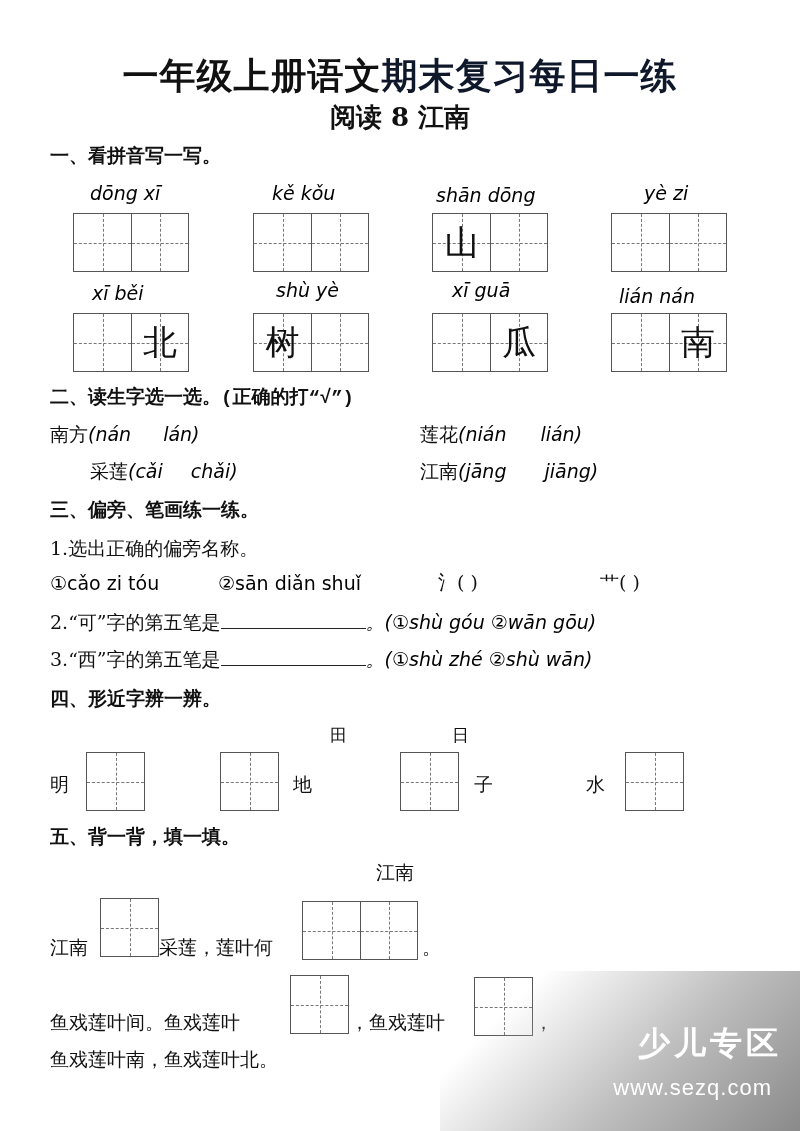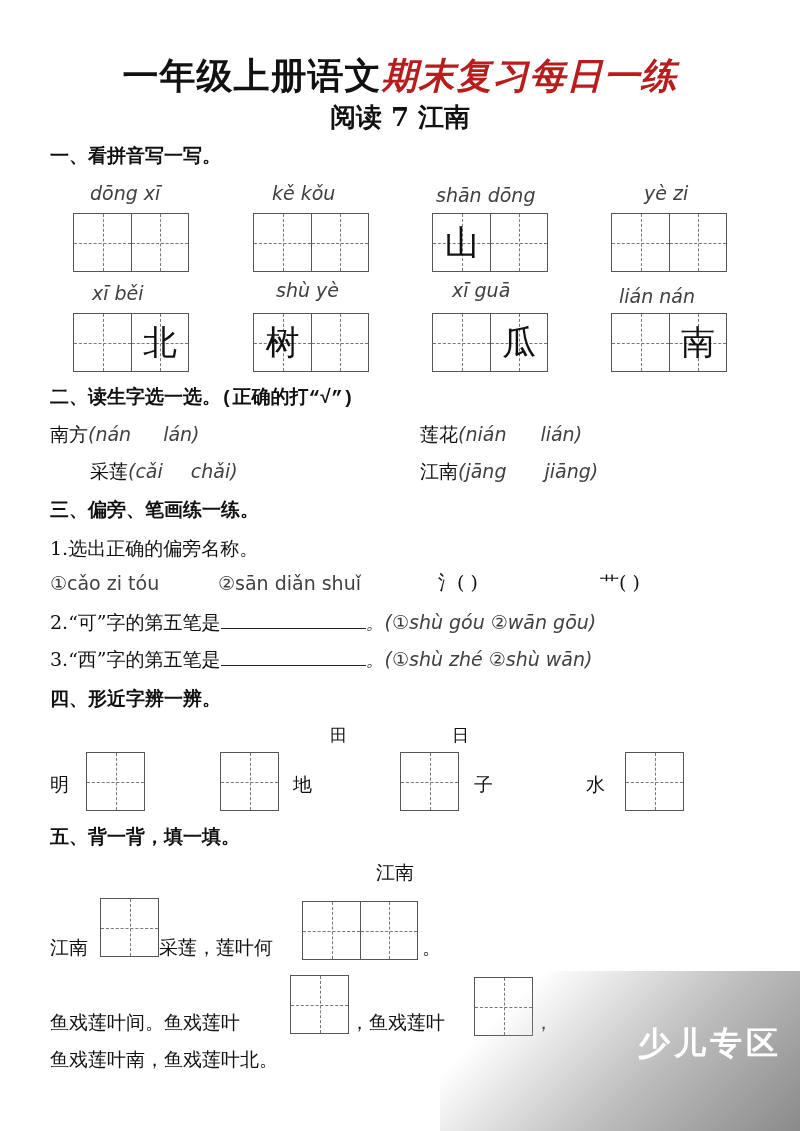--- a/index.html
+++ b/index.html
@@ -6,27 +6,27 @@
   body {
     width: 800px; height: 1131px; position: relative; overflow: hidden;
     background: #ffffff; color: #111;
     font-family: "DejaVu Serif", serif;
   }
   .abs { position: absolute; white-space: nowrap; }
   .title {
     top: 52px; left: 0; width: 800px; text-align: center;
     font-family: "DejaVu Sans", sans-serif; font-weight: bold; font-size: 36px; letter-spacing: 1px;
   }
-  .title .red { color: #b91c1c; font-style: italic; }
+  .title .red { color: #0f172a; }
   .subtitle {
     top: 100px; left: 0; width: 800px; text-align: center;
     font-size: 26px; font-weight: bold;
   }
   .section-head { font-size: 19px; font-weight: bold; font-family: "DejaVu Sans", sans-serif; }
-  .py { font-family: "DejaVu Sans", sans-serif; font-style: italic; font-size: 19px; color: #404040; }
+  .py { font-family: "DejaVu Sans", sans-serif; font-style: italic; font-size: 19px; color: #000000; }
   .txt { font-size: 19px; }
   .grid {
     position: absolute; display: flex; border: 1.5px solid #555; box-sizing: border-box;
   }
   .cell {
     position: relative; width: 57px; height: 57px; box-sizing: border-box;
     font-family: "DejaVu Serif", serif; font-size: 34px; display: flex;
     align-items: center; justify-content: center;
   }
   .cell + .cell { border-left: 1.5px solid #555; }
@@ -50,21 +50,21 @@
   }
   .wm-url {
     position: absolute; right: 28px; bottom: 30px; color: #fff;
     font-family: "Liberation Sans", sans-serif; font-size: 22px; letter-spacing: 1px;
   }
 </style>
 </head>
 <body>
 
 <div class="abs title"><span>一年级上册语文</span><span class="red">期末复习每日一练</span></div>
-<div class="abs subtitle">阅读 7  江南</div>
+<div class="abs subtitle">阅读 8  江南</div>
 
 <div class="abs section-head" style="top:143px;left:50px;">一、看拼音写一写。</div>
 
 <div class="abs py" style="top:182px;left:90px;">dōng xī</div>
 <div class="grid" style="top:213px;left:73px;">
   <div class="cell">
       <span></span>
     </div>
   <div class="cell">
       <span></span>
@@ -212,13 +212,14 @@
 <div class="abs txt" style="top:1010px;left:350px;">，鱼戏莲叶</div>
 <div class="grid" style="top:977px;left:474px;">
     <div class="cell"></div>
   </div>
 <div class="abs txt" style="top:1010px;left:534px;">，</div>
 
 <div class="abs txt" style="top:1047px;left:50px;">鱼戏莲叶南，鱼戏莲叶北。</div>
 
 <div class="watermark">
   <div class="wm-cn">少儿专区</div>
+  <div class="wm-url">www.sezq.com</div>
 </div>
 
 </body></html>

